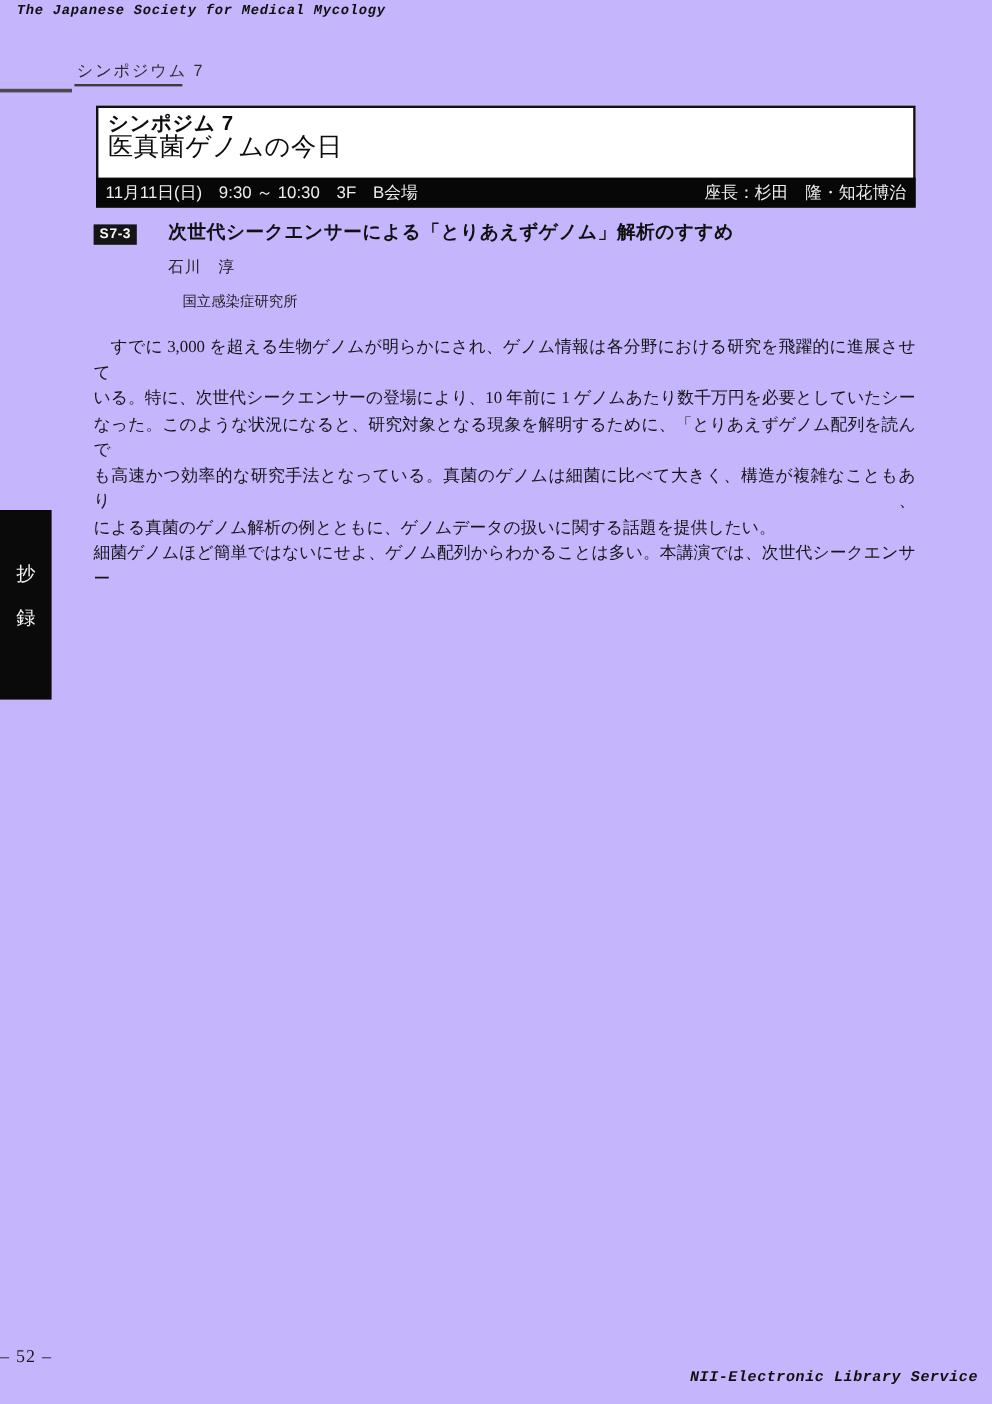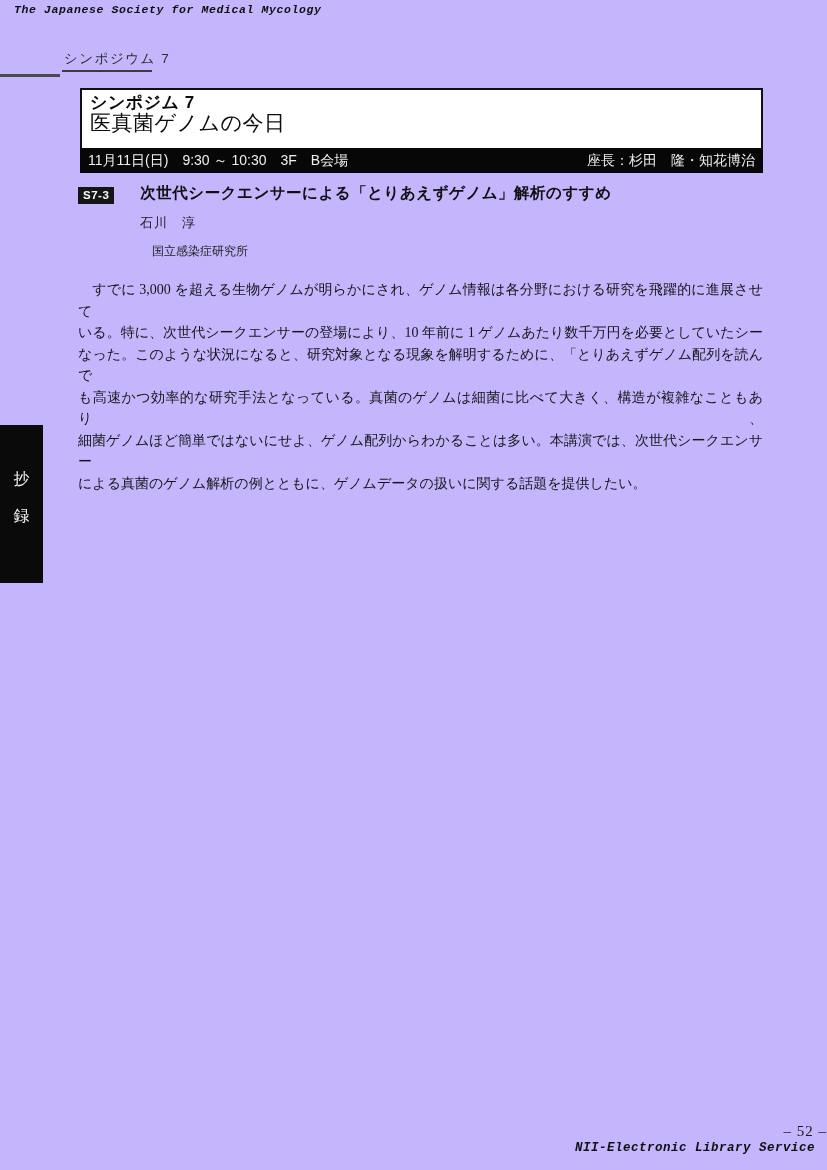--- a/index.html
+++ b/index.html
@@ -78,21 +78,21 @@
   .body-line{text-align:justify;text-align-last:justify;}
   .body-line.last{text-align-last:left;}
   .side-tab{
     position:absolute;left:0;top:425px;width:43px;height:158px;
     background:#0a0a0a;box-sizing:border-box;
     display:flex;flex-direction:column;align-items:center;
     padding-top:46px;gap:21px;
   }
   .side-tab span{color:#f2f2f2;font-size:16px;line-height:16px;}
   .page-number{
-    position:absolute;left:0;right:0;top:1123px;text-align:right;
+    position:absolute;left:0;right:0;top:1123px;text-align:left;
     font-size:15px;letter-spacing:1px;color:#1a1a1a;
   }
   .library-service{
     position:absolute;right:12px;top:1141px;
     font-family:"Liberation Mono",monospace;
     font-weight:bold;font-style:italic;
     font-size:12.5px;letter-spacing:.5px;color:#101010;
     white-space:nowrap;
   }
 </style>
@@ -124,22 +124,22 @@
   </div>
 
   <div class="author">石川　淳</div>
   <div class="affiliation">国立感染症研究所</div>
 
   <div class="abstract-body">
       <div class="body-line">　すでに 3,000 を超える生物ゲノムが明らかにされ、ゲノム情報は各分野における研究を飛躍的に進展させて</div>
       <div class="body-line">いる。特に、次世代シークエンサーの登場により、10 年前に 1 ゲノムあたり数千万円を必要としていたシー</div>
       <div class="body-line">なった。このような状況になると、研究対象となる現象を解明するために、「とりあえずゲノム配列を読んで</div>
       <div class="body-line">も高速かつ効率的な研究手法となっている。真菌のゲノムは細菌に比べて大きく、構造が複雑なこともあり、</div>
+      <div class="body-line last">による真菌のゲノム解析の例とともに、ゲノムデータの扱いに関する話題を提供したい。</div>
       <div class="body-line">細菌ゲノムほど簡単ではないにせよ、ゲノム配列からわかることは多い。本講演では、次世代シークエンサー</div>
-      <div class="body-line last">による真菌のゲノム解析の例とともに、ゲノムデータの扱いに関する話題を提供したい。</div>
     </div>
 
   <div class="side-tab">
     <span>抄</span>
     <span>録</span>
   </div>
 
   <div class="page-number">– 52 –</div>
   <div class="library-service">NII-Electronic Library Service</div>
 

